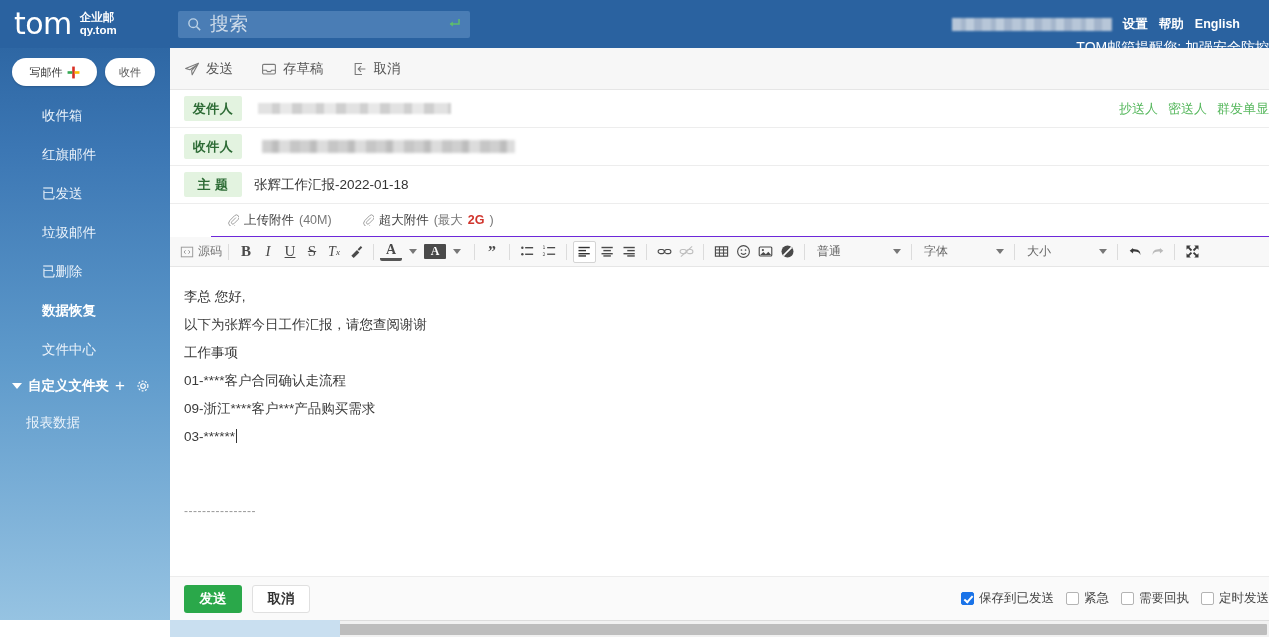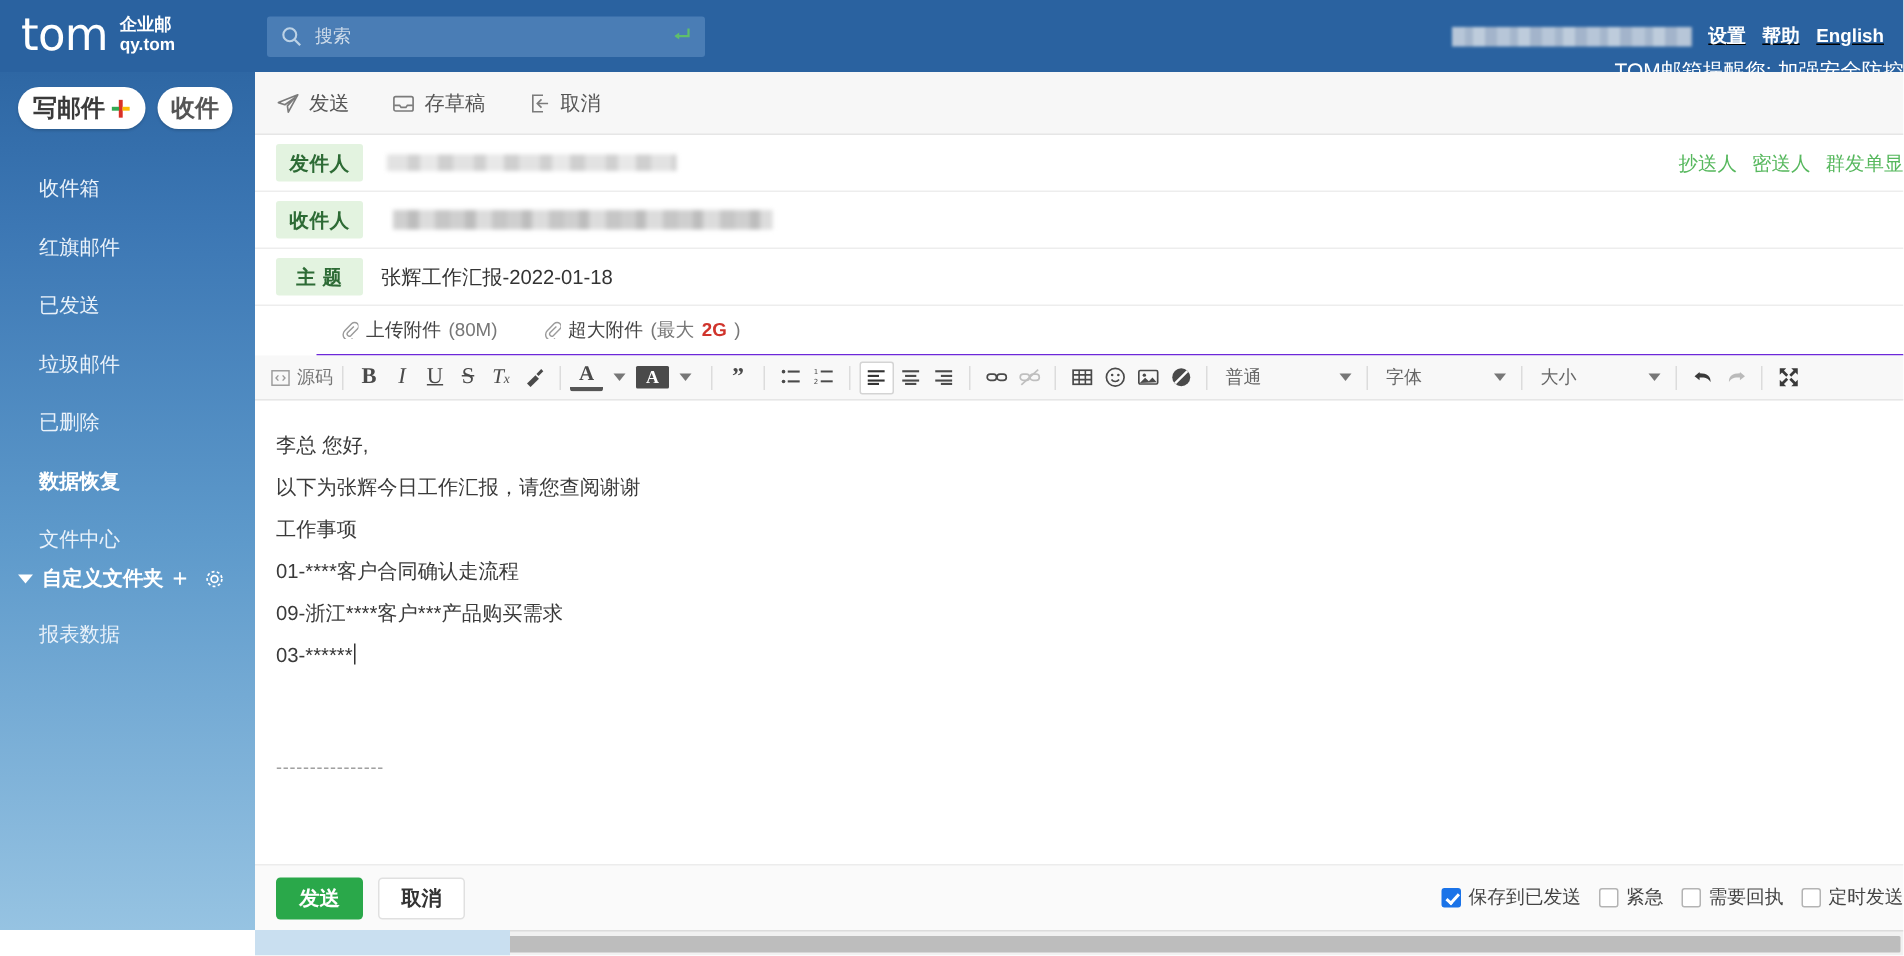--- a/index.html
+++ b/index.html
@@ -19,34 +19,34 @@
   .brand { width: 170px; display: flex; align-items: center; padding-left: 14px; }
   .brand-tom {
     color: #ffffff; font-size: 30px; font-weight: normal; letter-spacing: -0.5px;
     line-height: 30px; font-family: "DejaVu Sans", sans-serif;
   }
   .brand-sub { margin-left: 8px; color: #ffffff; font-size: 11.5px; font-weight: bold; line-height: 13px; }
 
   .searchwrap { position: relative; width: 292px; height: 27px; margin-left: 8px; }
   .searchbox {
     width: 100%; height: 100%; background: #4a7db5; border: none; border-radius: 2px;
-    padding: 0 30px 0 32px; color: #e8eef6; font-size: 12px;
+    padding: 0 30px 0 32px; color: #e8eef6; font-size: 19px;
     font-family: "Liberation Sans", sans-serif; outline: none;
   }
   .searchbox::placeholder { color: #cfdcea; }
   .search-icon { position: absolute; left: 9px; top: 6px; width: 15px; height: 15px; pointer-events: none; }
   .enter-icon { position: absolute; right: 8px; top: 5px; width: 16px; height: 16px; }
 
   .topbar-title {
     position: absolute; left: 0; right: 0; text-align: right;
     color: #ffffff; font-size: 14px; pointer-events: none; margin-top: 47px;
   }
   .topbar-right {
     margin-left: auto; display: flex; align-items: center; gap: 11px;
-    padding-right: 13px; z-index: 2; text-decoration: underline;
+    padding-right: 29px; z-index: 2;
   }
   .redact-acct {
     width: 160px; height: 13px;
     background: repeating-linear-gradient(90deg,#c3cfdd 0 9px,#b0bed0 9px 14px,#cbd6e2 14px 22px,#aebccf 22px 30px);
     filter: blur(1.2px); opacity: .92;
   }
   .topbar-link { color: #ffffff; font-size: 12.5px; font-weight: bold; cursor: pointer; }
 
   
   .body { flex: 1; display: flex; min-height: 0; }
@@ -54,30 +54,29 @@
   
   .sidebar {
     width: 170px; flex: 0 0 170px;
     background: linear-gradient(180deg,#2e67a4 0%, #3c77b4 18%, #5e9acb 55%, #96c3e2 100%);
     padding-top: 4px; position: relative;
   }
   .side-btns { display: flex; align-items: center; gap: 8px; padding: 6px 0 10px 12px; }
   .btn-compose, .btn-receive {
     background: #ffffff; border-radius: 16px; height: 28px;
     display: flex; align-items: center; justify-content: center;
-    font-size: 16px; color: #3a3a3a; cursor: pointer;
+    font-size: 11px; color: #3a3a3a; cursor: pointer;
     box-shadow: 0 1px 2px rgba(0,0,0,.18);
-    font-weight: bold;
   }
   .btn-compose { width: 85px; gap: 4px; }
   .btn-receive { width: 50px; color: #555; }
   .plus-icon { width: 13px; height: 13px; display: block; }
 
   .side-item {
-    height: 39px; display: flex; align-items: flex-end; padding-left: 26px;
+    height: 39px; display: flex; align-items: center; padding-left: 42px;
     color: #eaf2fa; font-size: 13.5px; cursor: pointer;
   }
   .side-item.bold { font-weight: bold; color: #ffffff; font-family: Liberation Serif, serif; }
   .side-folder {
     height: 34px; display: flex; align-items: center; padding-left: 12px;
     color: #ffffff; font-size: 13.5px; font-weight: bold; cursor: pointer; gap: 6px;
   }
   .caret { width: 0; height: 0; border-left: 5px solid transparent; border-right: 5px solid transparent;
            border-top: 6px solid #ffffff; }
   .folder-actions { margin-left: auto; display: flex; align-items: center; gap: 11px; padding-right: 20px; }
@@ -340,21 +339,21 @@
         <div class="field-label">主 题</div>
         <div class="field-val">张辉工作汇报-2022-01-18</div>
       </div>
 
       <div class="attach-row">
         <div class="attach-item">
           <svg class="paper-clip" viewBox="0 0 14 14">
             <path d="M10.4 4.2L5.6 9a1.7 1.7 0 002.4 2.4l5.1-5.1a3 3 0 10-4.3-4.3L3.3 7.6a4.3 4.3 0 106.1 6.1" fill="none" stroke="#9a9a9a" stroke-width="1.1"></path>
           </svg>
           <b>上传附件</b>
-          <span>(80M)</span>
+          <span>(40M)</span>
         </div>
         <div class="attach-item">
           <svg class="paper-clip" viewBox="0 0 14 14">
             <path d="M10.4 4.2L5.6 9a1.7 1.7 0 002.4 2.4l5.1-5.1a3 3 0 10-4.3-4.3L3.3 7.6a4.3 4.3 0 106.1 6.1" fill="none" stroke="#9a9a9a" stroke-width="1.1"></path>
           </svg>
           <b>超大附件</b>
           <span>(最大 </span>
             <span class="red2g">2G</span>
             <span>)</span>
         </div>

